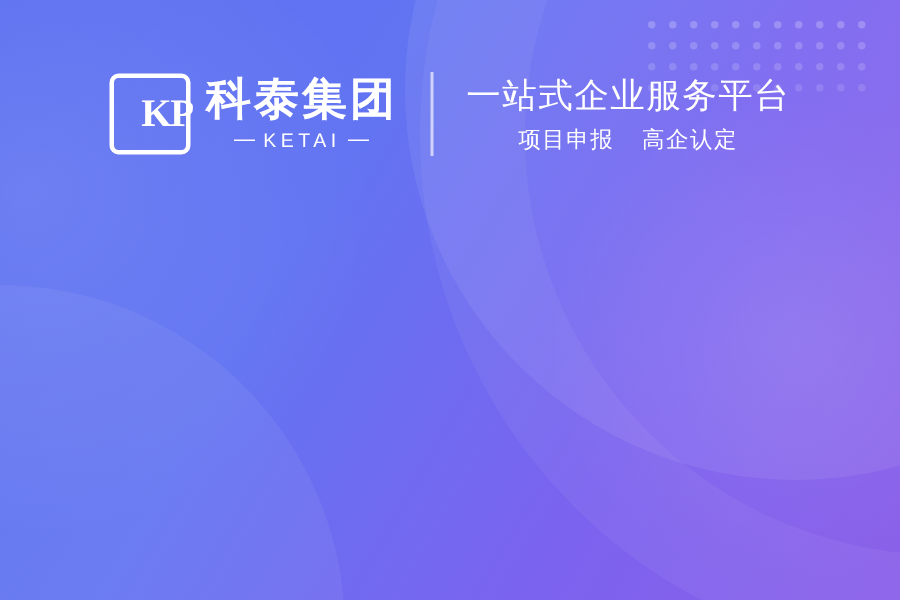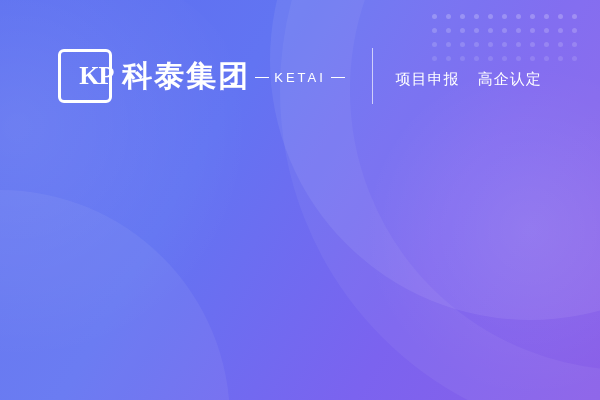--- a/index.html
+++ b/index.html
@@ -120,20 +120,21 @@
   .logo-mark span {
     color: #ffffff;
     font-size: 26px;
     font-weight: bold;
     letter-spacing: -1px;
     font-family: "Liberation Serif", serif;
     margin-left: 22px;
   }
   .logo-text {
     display: flex;
+    flex-direction: column;
     justify-content: center;
   }
   .logo-cn {
     color: #ffffff;
     font-size: 30px;
     font-weight: bold;
     letter-spacing: 2px;
     line-height: 1.05;
   }
   .logo-en {
@@ -266,20 +267,21 @@
           <span class="bar"></span>
           <span>KETAI</span>
           <span class="bar"></span>
         </div>
       </div>
     </div>
 
     <div class="divider"></div>
 
     <div class="slogan-block">
+      <div class="slogan-main">一站式企业服务平台</div>
       <div class="slogan-sub">
         <span>项目申报</span>
         <span class="sep"></span>
         <span>高企认定</span>
       </div>
     </div>
 
   </div>
 
 

